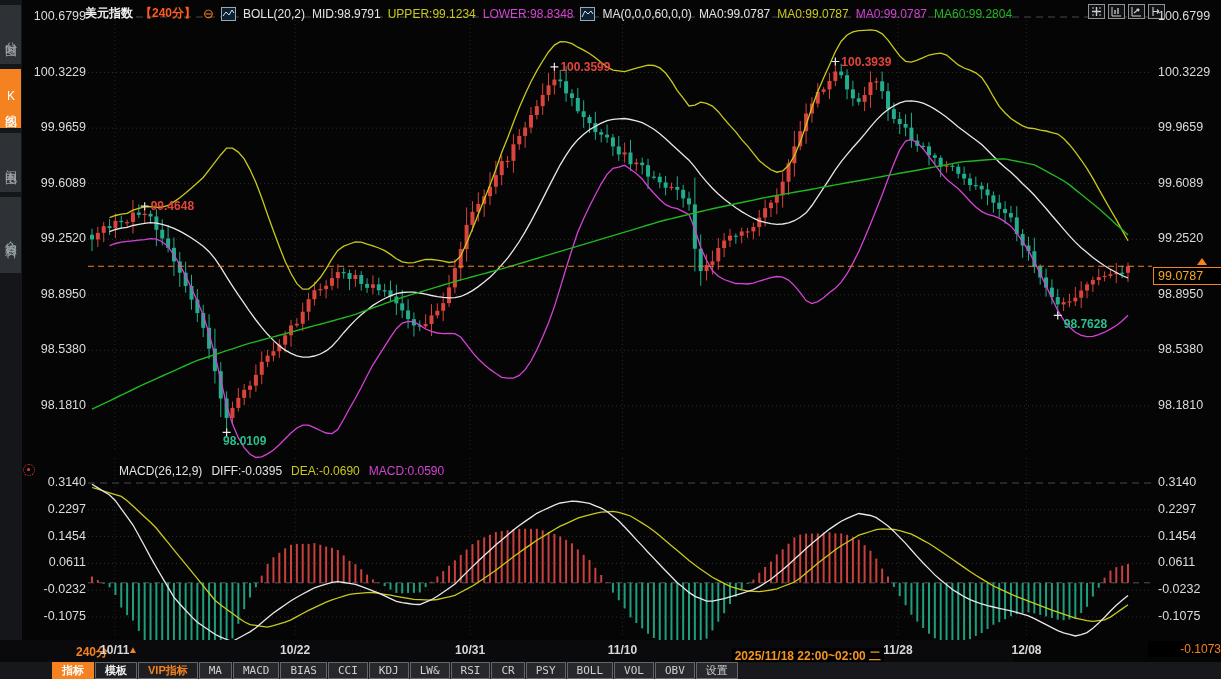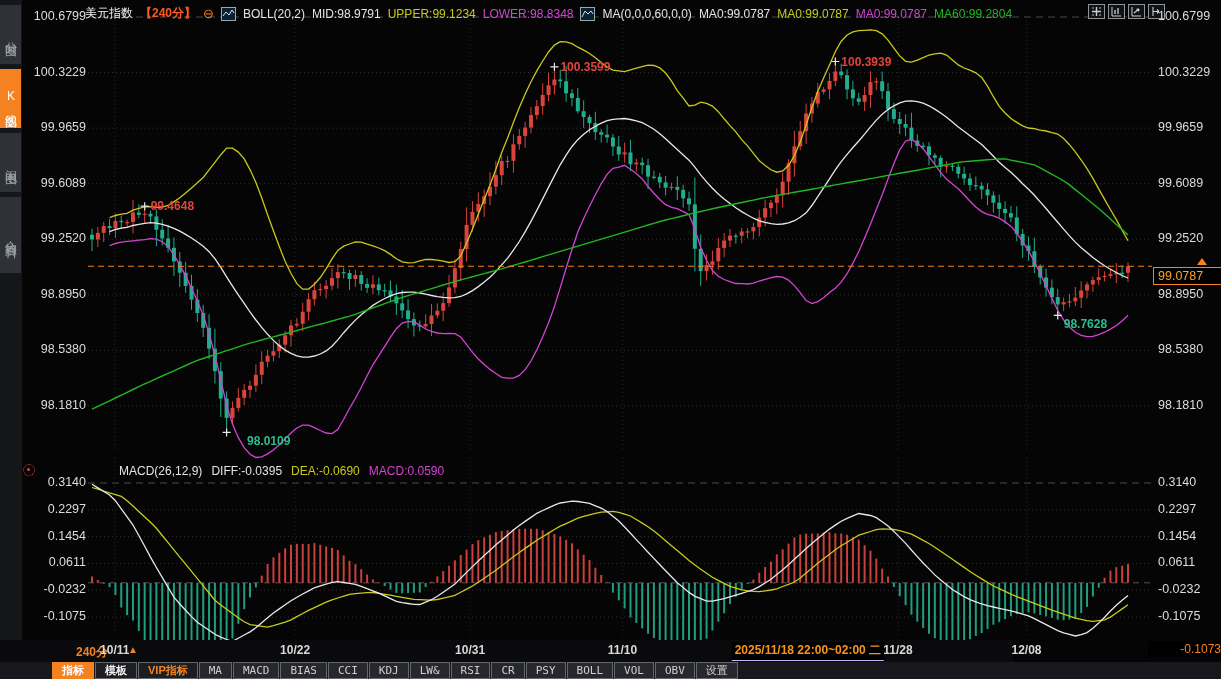--- a/index.html
+++ b/index.html
@@ -9,37 +9,37 @@
   .sidebar{position:absolute;left:0;top:0;width:22px;height:679px;background:#141619;}
   .side-tab{position:absolute;left:0;width:21px;background:#2e3136;color:#99a0a8;
             writing-mode:vertical-rl;text-orientation:upright;text-align:center;
             font-size:12px;line-height:21px;letter-spacing:2px;cursor:pointer;}
   .side-tab.active{background:#f58220;color:#fff;}
   
   #chart-svg{position:absolute;left:0;top:0;}
   
   .hdr{position:absolute;left:85px;top:5px;display:flex;align-items:center;gap:7px;
        font-size:12px;color:#e3e3e3;white-space:nowrap;}
-  .hdr .t{font-weight:400;}
+  .hdr .t{font-weight:700;}
   .macd-hdr{position:absolute;left:90px;top:464px;display:flex;align-items:center;gap:9px;
        font-size:12px;color:#e3e3e3;white-space:nowrap;margin-left:29px;}
   .mini-icon{display:inline-block;width:13px;height:12px;border:1px solid #9aa;background:#0b2033;}
   .collapse-ic{color:#f58220;font-size:13px;line-height:12px;cursor:pointer;}
   .macd-dot-icon{position:absolute;left:23px;top:464px;width:10px;height:10px;border:1px dotted #e04040;
        border-radius:50%;}
   .macd-dot-icon:after{content:"";position:absolute;left:3px;top:3px;width:3px;height:3px;background:#e04040;border-radius:50%;}
   
   .ax{position:absolute;font-size:12.5px;color:#dcdcdc;}
   .ax.l{left:22px;width:64px;text-align:right;}
   .ax.r{left:1158px;width:62px;text-align:left;}
   .date-row{position:absolute;left:0;top:640px;width:1013px;height:22px;background:#0a0a0c;}
   .date-tick{position:absolute;top:3px;font-size:12px;font-weight:700;color:#d8d8d8;transform:translateX(-50%);}
   .period-lab{position:absolute;left:76px;top:4px;color:#f58220;font-size:12px;font-weight:700;}
   .period-arrow{position:absolute;left:128px;top:4px;color:#f58220;font-size:10px;}
-  .x-tooltip{position:absolute;top:2px;transform:translateX(-50%);background:#000;color:#f5941f;
+  .x-tooltip{position:absolute;top:8px;transform:translateX(-50%);background:#000;color:#f5941f;
        font-size:12px;font-weight:700;padding:0 3px 1px 3px;border-bottom:1px solid #c4b5fd;white-space:nowrap;}
   
   .price-badge{position:absolute;left:1153px;width:66px;height:16px;background:#000;border:1px solid #f58220;
        color:#f9a825;font-size:12.5px;text-align:left;padding-left:4px;line-height:16px;}
   .badge-arrow{position:absolute;left:1197px;width:0;height:0;border-left:5px solid transparent;
        border-right:5px solid transparent;border-bottom:7px solid #f58220;}
   .macd-cursor-badge{position:absolute;left:1148px;top:641px;width:70px;height:16px;background:#000;
        color:#f58220;font-size:12px;line-height:16px;padding-left:3px;text-align:right;}
   
   .corner{position:absolute;left:1088px;top:4px;display:flex;gap:3px;}
@@ -777,15 +777,15 @@
       <span class="tb-btn">PSY</span>
       <span class="tb-btn">BOLL</span>
       <span class="tb-btn">VOL</span>
       <span class="tb-btn">OBV</span>
       <span class="tb-btn cn">设置</span>
     </div>
 
 <div class="annot" style="color: rgb(226, 68, 60); left: 150.678px; top: 199.142px;">99.4648</div>
     <div class="annot" style="color: rgb(226, 68, 60); left: 560.395px; top: 59.8112px;">100.3599</div>
     <div class="annot" style="color: rgb(226, 68, 60); left: 841.345px; top: 54.5188px;">100.3939</div>
-    <div class="annot" style="color: rgb(43, 189, 143); left: 247px; top: 434.457px;">98.0109</div>
+    <div class="annot" style="color: rgb(43, 189, 143); left: 223px; top: 434.457px;">98.0109</div>
     <div class="annot" style="color: rgb(43, 189, 143); left: 1063.76px; top: 317.416px;">98.7628</div>
   </div>
 
 </body></html>

